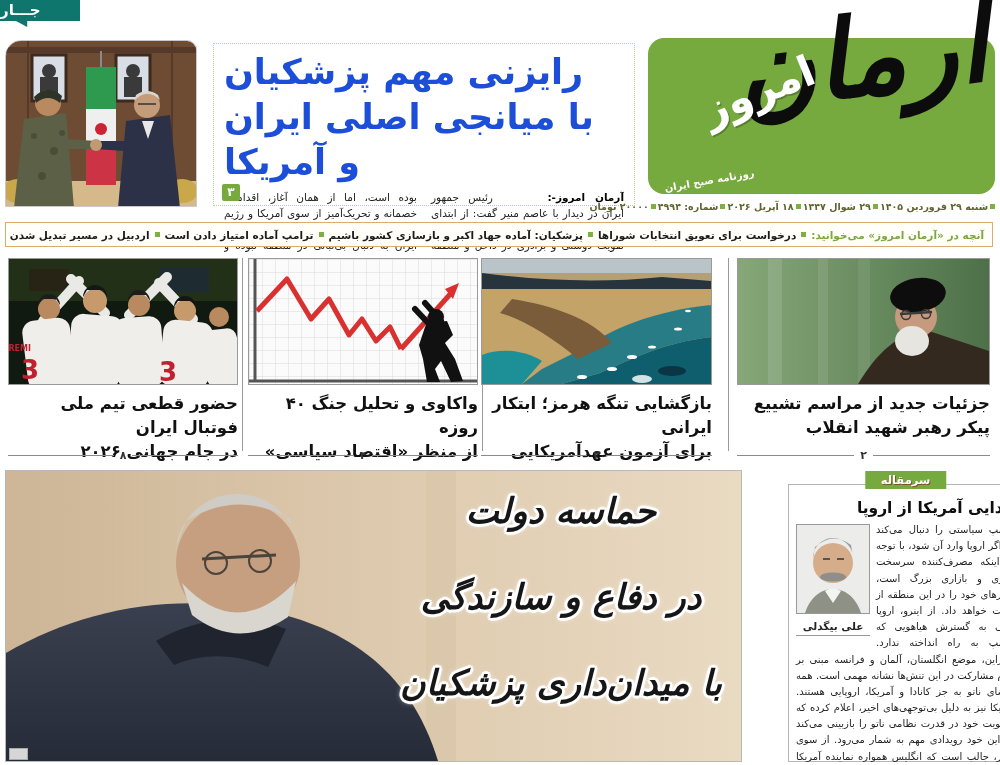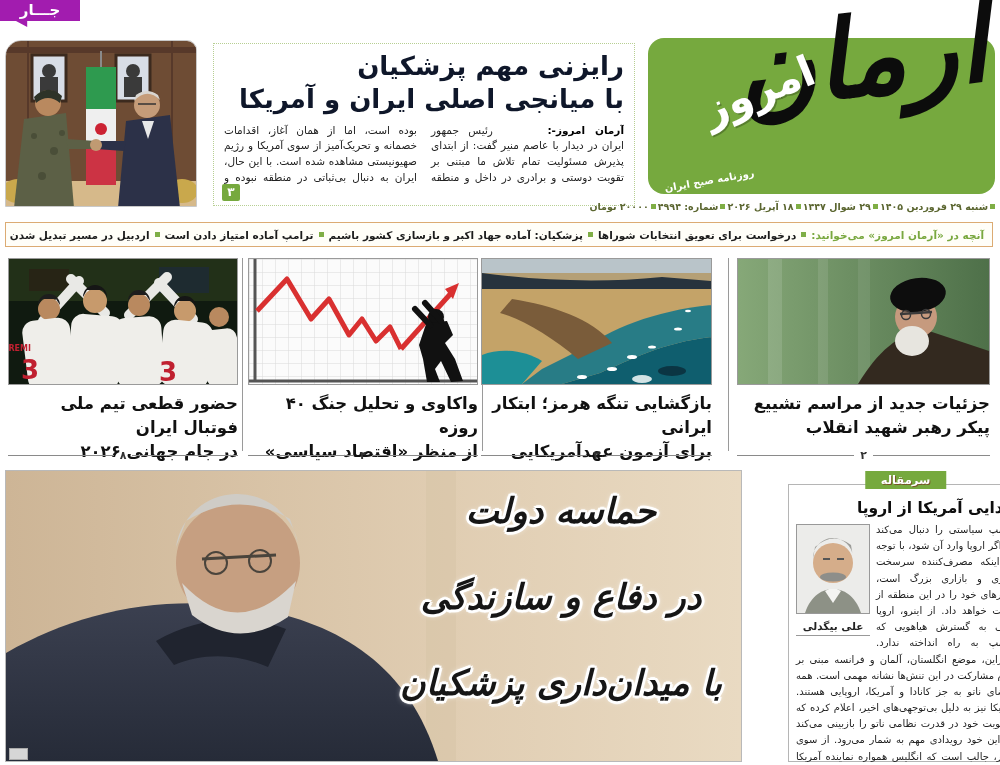--- a/index.html
+++ b/index.html
@@ -1,33 +1,33 @@
 <!DOCTYPE html>
 <html lang="fa" dir="rtl"><head>
 <meta charset="utf-8">
 <style>
   html,body{margin:0;padding:0;background:#e9e9e9;}
   .page{position:relative;width:1000px;height:765px;background:#ffffff;overflow:hidden;
         font-family:"DejaVu Sans",sans-serif;direction:rtl;margin:0 auto;}
   .abs{position:absolute;}
 
   
-  .ribbon{left:0;top:2;width:80px;height:27px;background:#a21caf;color:#fff;
-          font-weight:bold;font-size:15px;text-align:center;line-height:21px;
+  .ribbon{left:0;top:2;width:80px;height:27px;background:#0f766e;color:#fff;
+          font-weight:bold;font-size:15px;text-align:left;line-height:21px;
           clip-path:polygon(0 0,100% 0,100% 78%,34% 78%,34% 100%,20% 78%,0 78%);}
 
   
   .top-photo{left:5px;top:40px;width:192px;height:167px;border-radius:16px 10px 0 0;
              overflow:hidden;border:1px solid #c9c9c9;box-sizing:border-box;}
   .top-photo svg{display:block;}
 
   
   .lead-box{left:213px;top:43px;width:422px;height:163px;border:1px dotted #b7cf92;
             box-sizing:border-box;padding:4px 10px 2px 10px;background:#fff;}
-  .lead-headline{text-align:right;font-weight:800;color:#0f172a;font-size:26px;line-height:1.28;margin:2px 0 6px;}
+  .lead-headline{text-align:left;font-weight:800;color:#1d4ed8;font-size:35px;line-height:1.28;margin:2px 0 6px;}
   .lead-body{direction:rtl;text-align:justify;font-size:10.5px;line-height:1.5;color:#222;
              column-count:2;column-gap:14px;height:76px;overflow:hidden;}
   .lead-body b{color:#000;margin-left:45px;}
   .page-ref{left:8px;bottom:4px;width:18px;height:17px;background:#76a93e;color:#fff;
             font-weight:bold;font-size:12px;text-align:center;line-height:17px;border-radius:2px;}
 
   
   .logo-box{left:648px;top:38px;width:347px;height:156px;background:#76a93e;border-radius:16px;}
   .logo-main{position:absolute;right:8px;top:-34px;font-size:108px;font-weight:800;color:#0c0c0c;
              transform:rotate(-7deg);line-height:1;letter-spacing:-4px;font-style:italic;}

